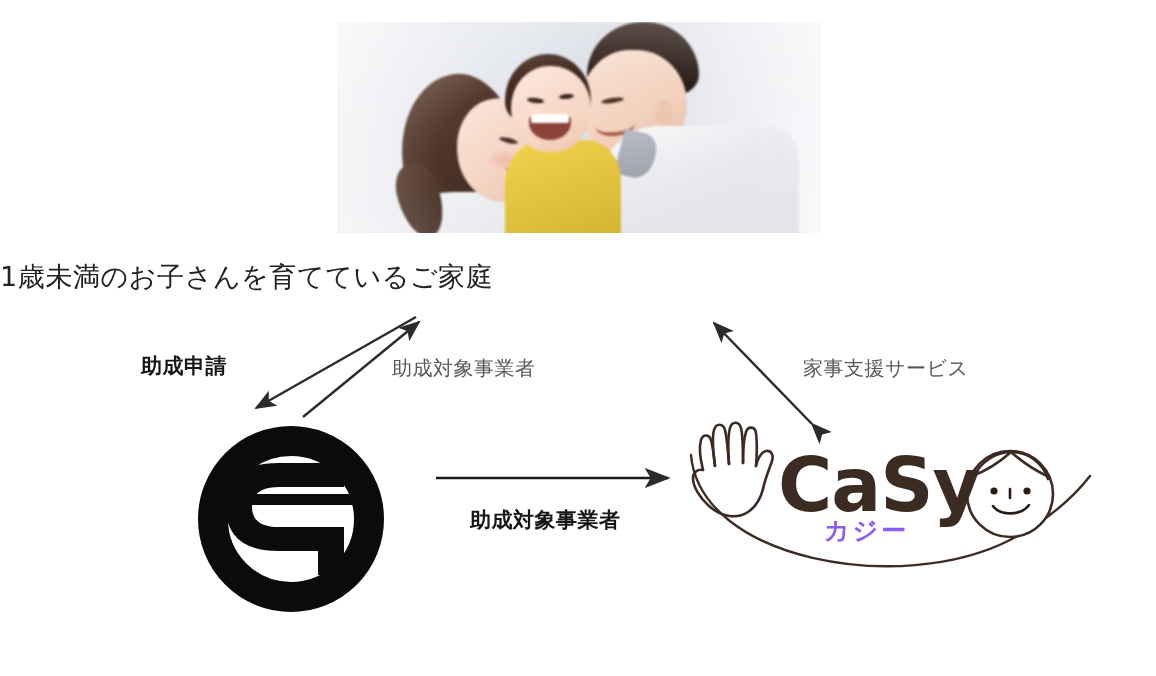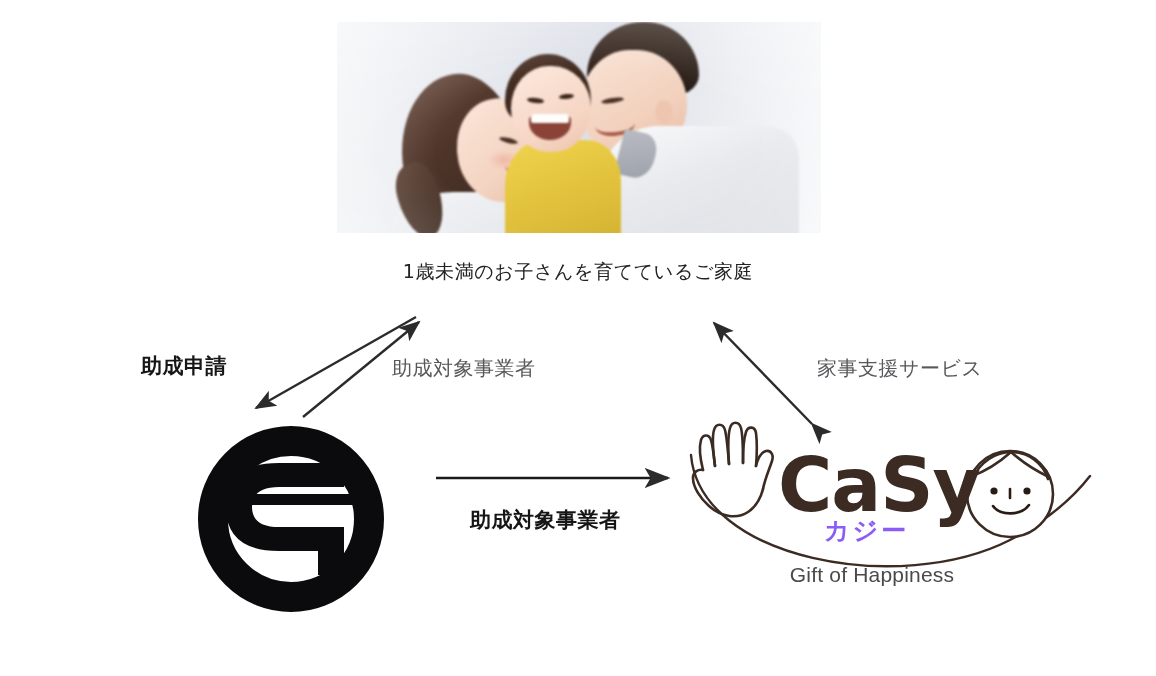--- a/index.html
+++ b/index.html
@@ -119,32 +119,32 @@
   }
   .dad-collar{
     position:absolute;left:282px;top:110px;width:36px;height:46px;
     background:linear-gradient(160deg,#b9bcc4,#9da1aa);
     border-radius:10% 40% 50% 20%;transform:rotate(14deg);
   }
   .blur{filter:blur(1.1px);}
 
   
   .caption{
-    position:absolute;left:0;top:259px;width:1156px;text-align:center;
-    font-size:19px;color:#222222;letter-spacing:.6px;
+    position:absolute;left:0;top:259px;width:1156px;
+    font-size:27px;color:#222222;letter-spacing:.6px;
     font-family:"DejaVu Sans","Liberation Sans",sans-serif;
   }
 
   
   .lbl{position:absolute;white-space:nowrap;font-family:"DejaVu Sans","Liberation Sans",sans-serif;}
   .lbl-bold{font-weight:bold;color:#161616;font-size:21px;letter-spacing:.5px;}
   .lbl-gray{font-weight:500;color:#58585c;font-size:20px;letter-spacing:.5px;}
   #lbl-josei{left:141px;top:352px;font-family:Liberation Mono, monospace;}
   #lbl-riyou{left:392px;top:355px;}
-  #lbl-kaji{left:803px;top:355px;margin-left:14px;}
+  #lbl-kaji{left:803px;top:355px;}
   #lbl-taisho{left:470px;top:506px;text-align:right;}
 
   
   svg.overlay{position:absolute;left:0;top:0;width:1156px;height:676px;overflow:visible;}
 
   
   .casy-word{
     position:absolute;left:778px;top:448px;
     font-size:74px;font-weight:bold;color:#3b2b22;
     font-family:"DejaVu Sans","Liberation Sans",sans-serif;
@@ -271,21 +271,20 @@
         <circle cx="994" cy="491" r="3.6" fill="#2a1c15"></circle>
         <circle cx="1027" cy="491" r="3.6" fill="#2a1c15"></circle>
         <line x1="1010" y1="489" x2="1010" y2="498" stroke="#2a1c15" stroke-width="2.6" stroke-linecap="round"></line>
         <path d="M993 506 C 1000 516, 1021 516, 1029 505" fill="none" stroke="#2a1c15" stroke-width="2.6" stroke-linecap="round"></path>
       </g>
     </g>
   </svg>
 
   <div class="casy-word">CaSy</div>
   <div class="casy-kana">カジー</div>
-  <div class="casy-tag">Gift of Happiness</div>
 
   <div class="lbl lbl-bold" id="lbl-josei">助成申請</div>
 
   <div class="lbl lbl-gray" id="lbl-riyou">助成対象事業者</div>
 
   <div class="lbl lbl-gray" id="lbl-kaji">家事支援サービス</div>
 
   <div class="lbl lbl-bold" id="lbl-taisho">助成対象事業者</div>
 
 </div>

